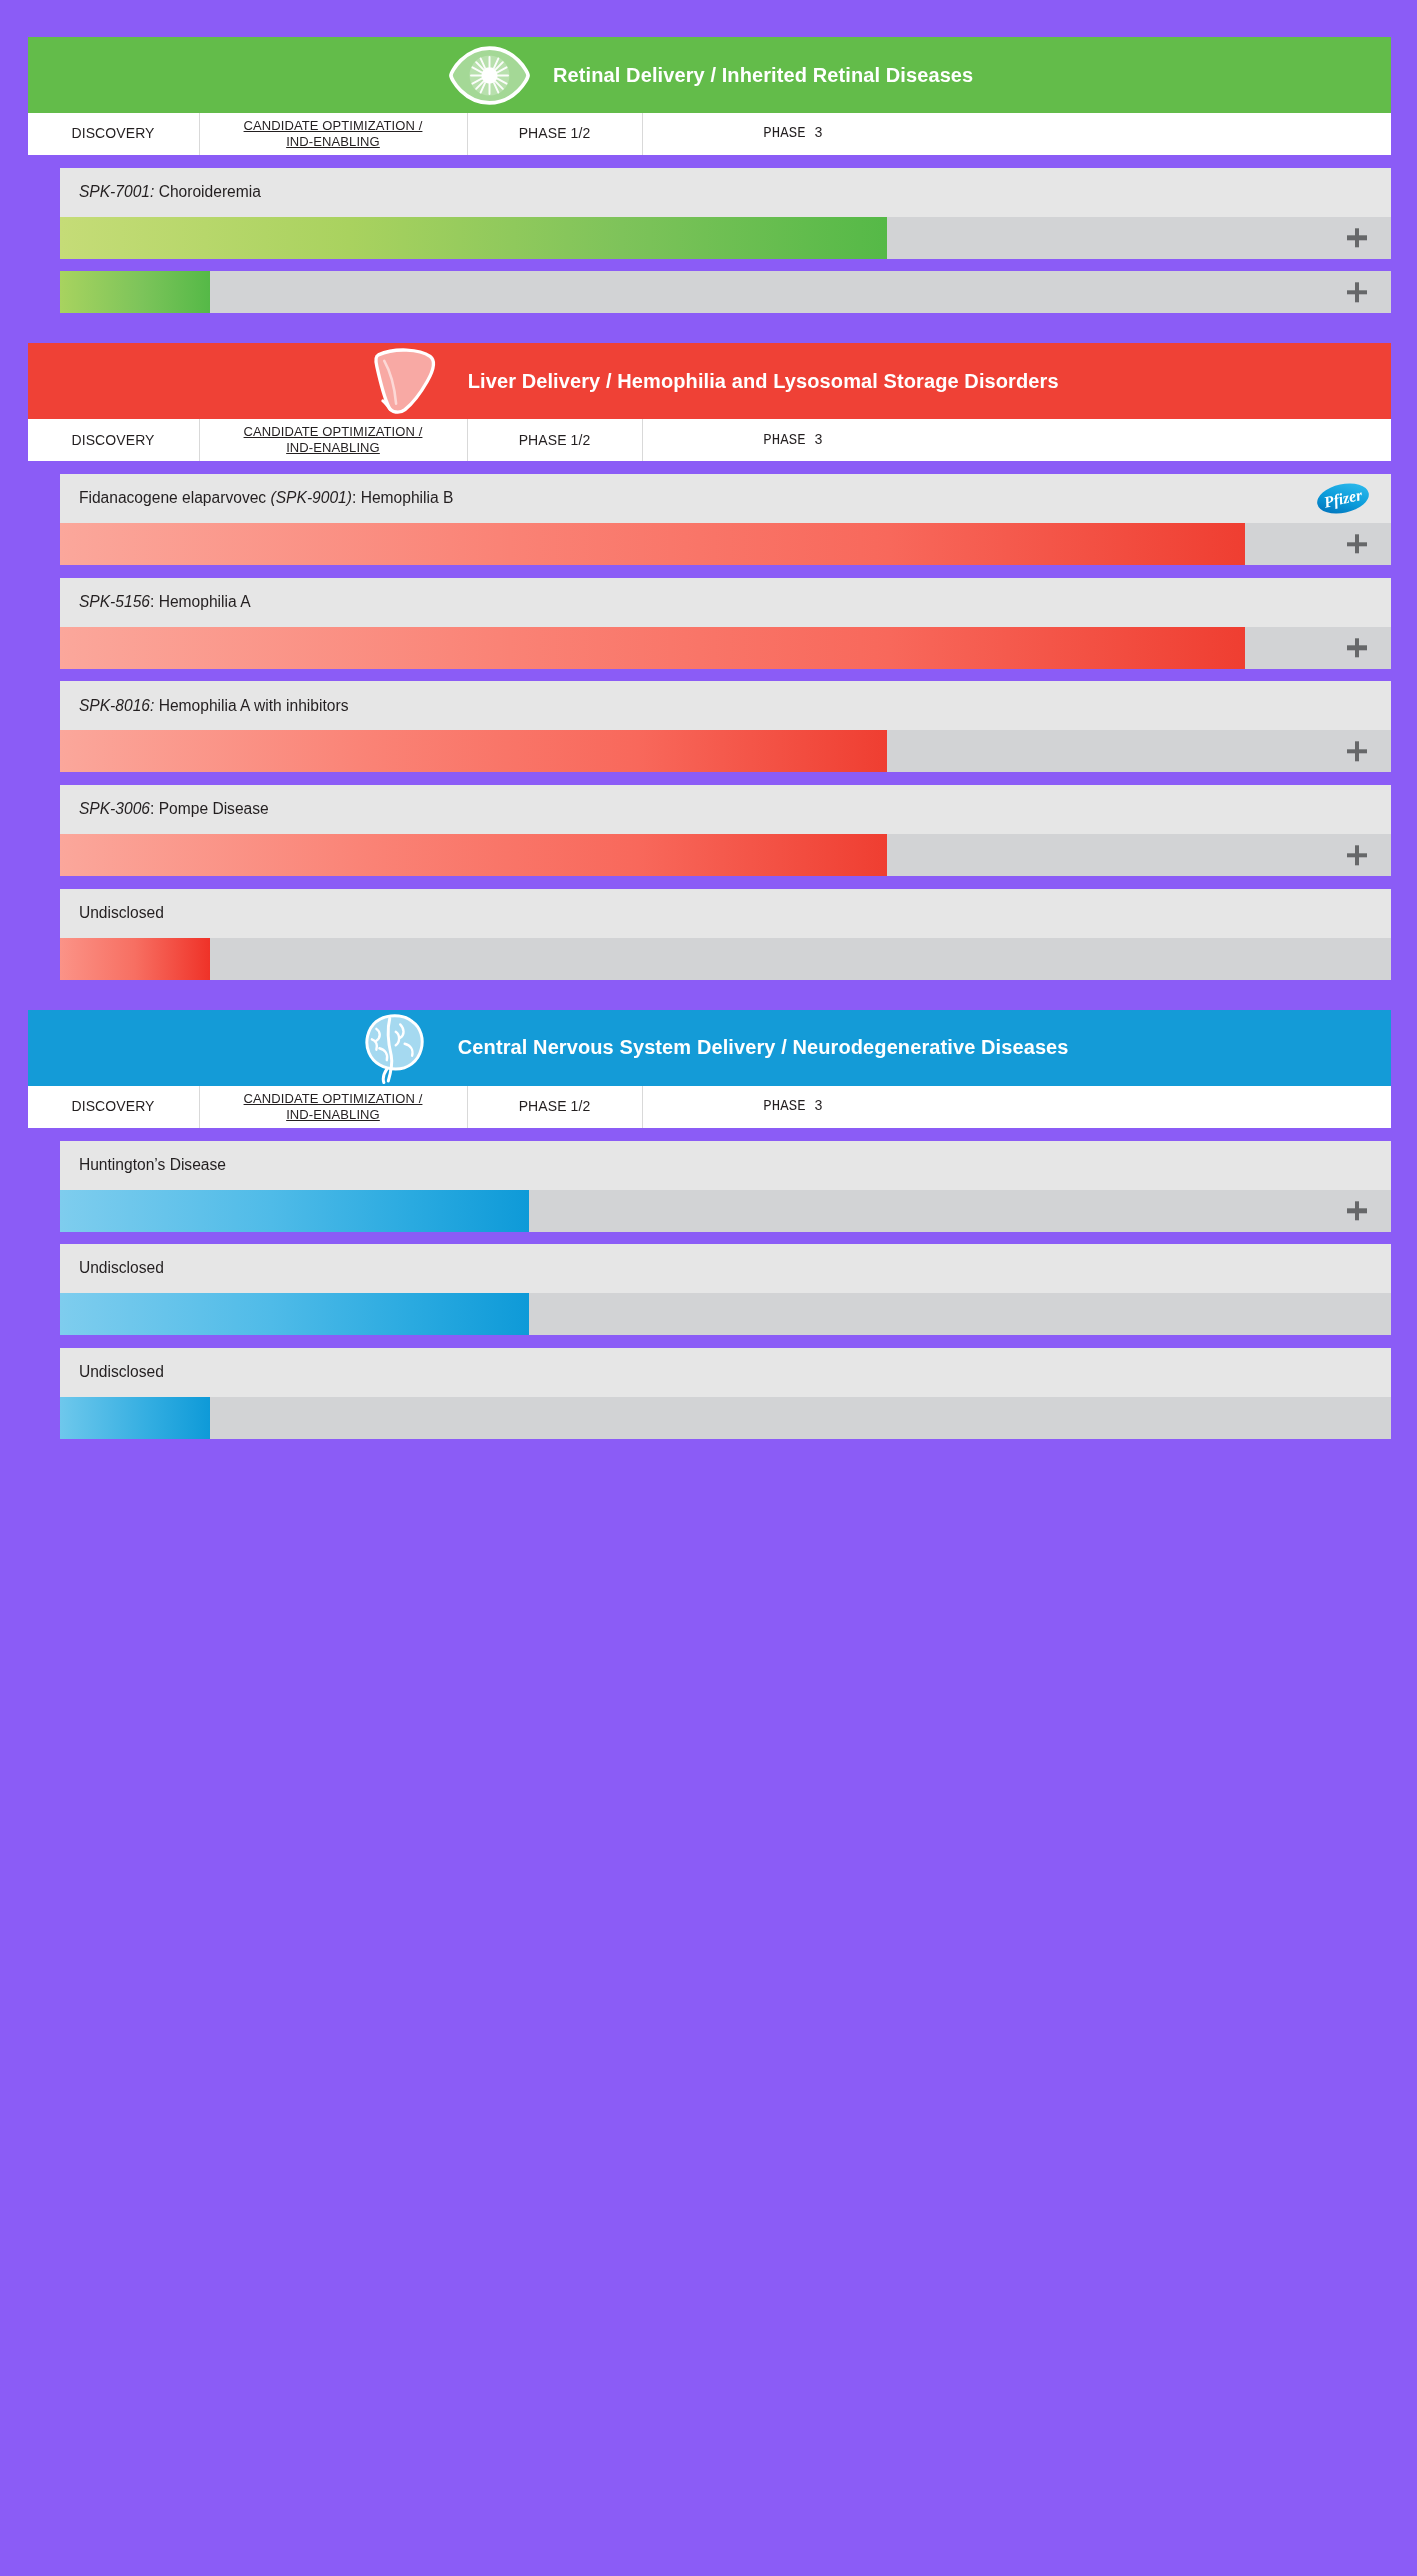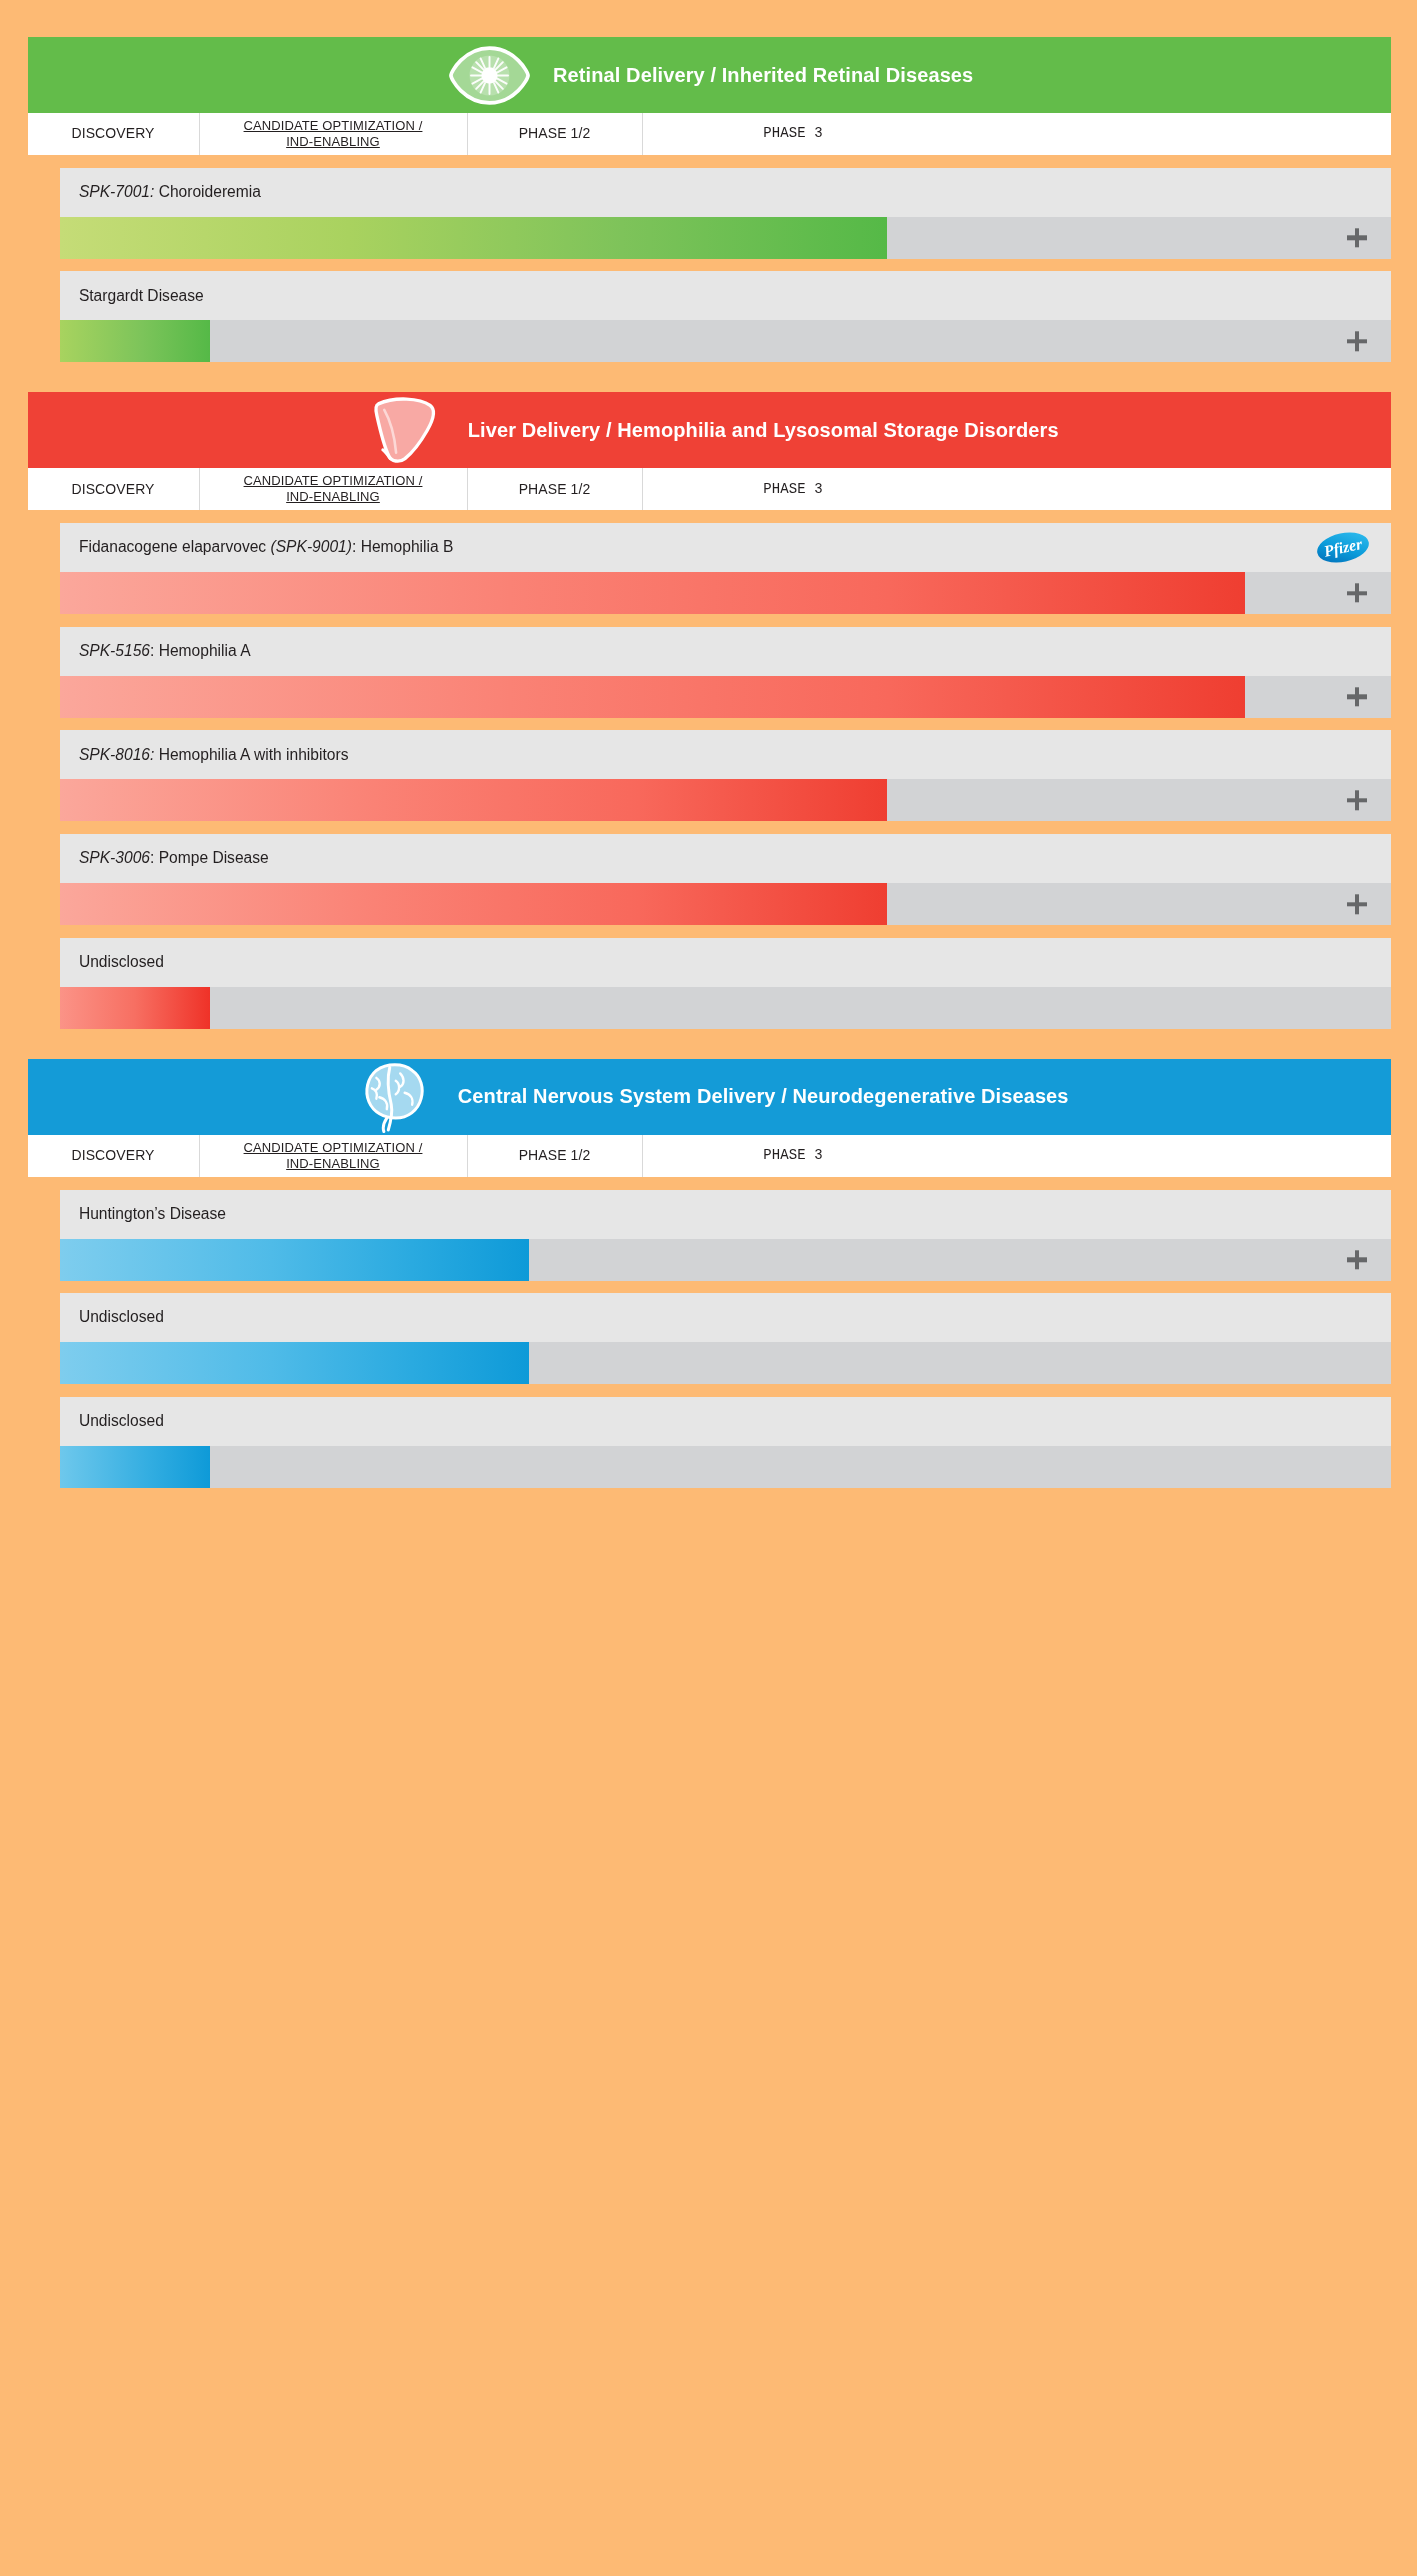--- a/index.html
+++ b/index.html
@@ -12,21 +12,21 @@
     height: 2576px;
     font-family: "Liberation Sans", sans-serif;
     -webkit-font-smoothing: antialiased;
   }
   #pipeline {
     position: relative;
     width: 1418px;
     height: 2576px;
     box-sizing: border-box;
     padding: 0 27.5px;
-    background: #fdba74;
+    background: #8b5cf6;
   }
 
   
   .section { margin: 0; }
   .section-spacer-top { height: 37px; }
   .section-gap { height: 30px; }
 
   
   .band {
     position: relative;
@@ -225,25 +225,20 @@
           <span class="code">SPK-7001:</span><span class="plain"> Choroideremia</span>
         </div>
       </div>
       <div class="track">
         <div class="bar green" style="width:62.2%"></div>
         <span class="plus"></span>
       </div>
     </div>
 
     <div class="program">
-      <div class="program-label">
-        <div class="program-name">
-          <span class="plain">Stargardt Disease</span>
-        </div>
-      </div>
       <div class="track">
         <div class="bar green short" style="width:11.3%"></div>
         <span class="plus"></span>
       </div>
     </div>
   </div>
 
   <div class="section-gap"></div>
 
   <div class="section">

